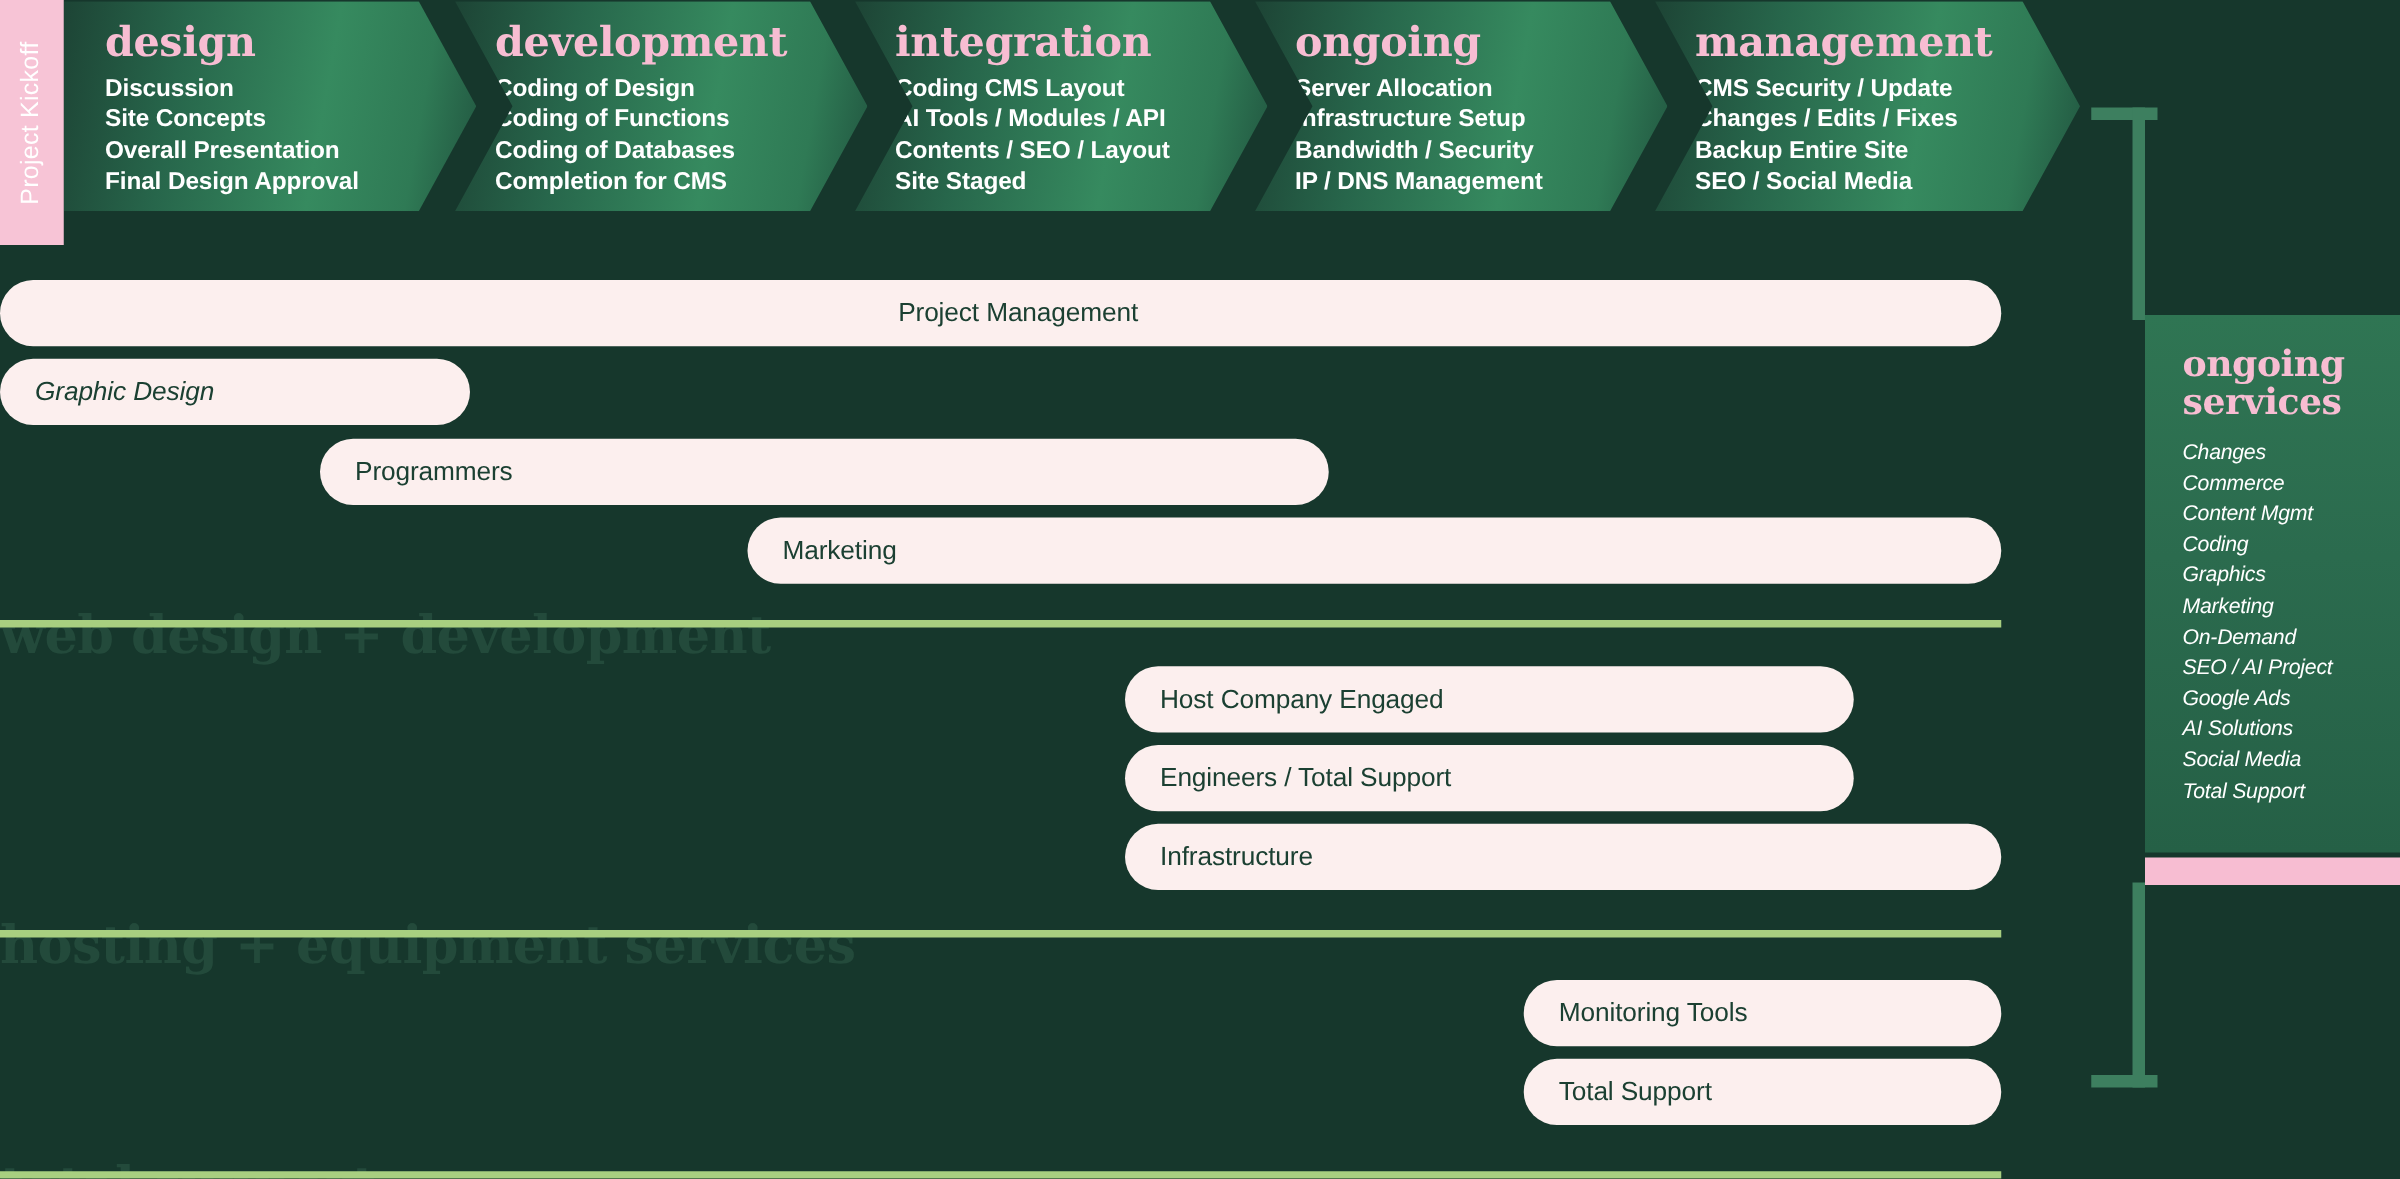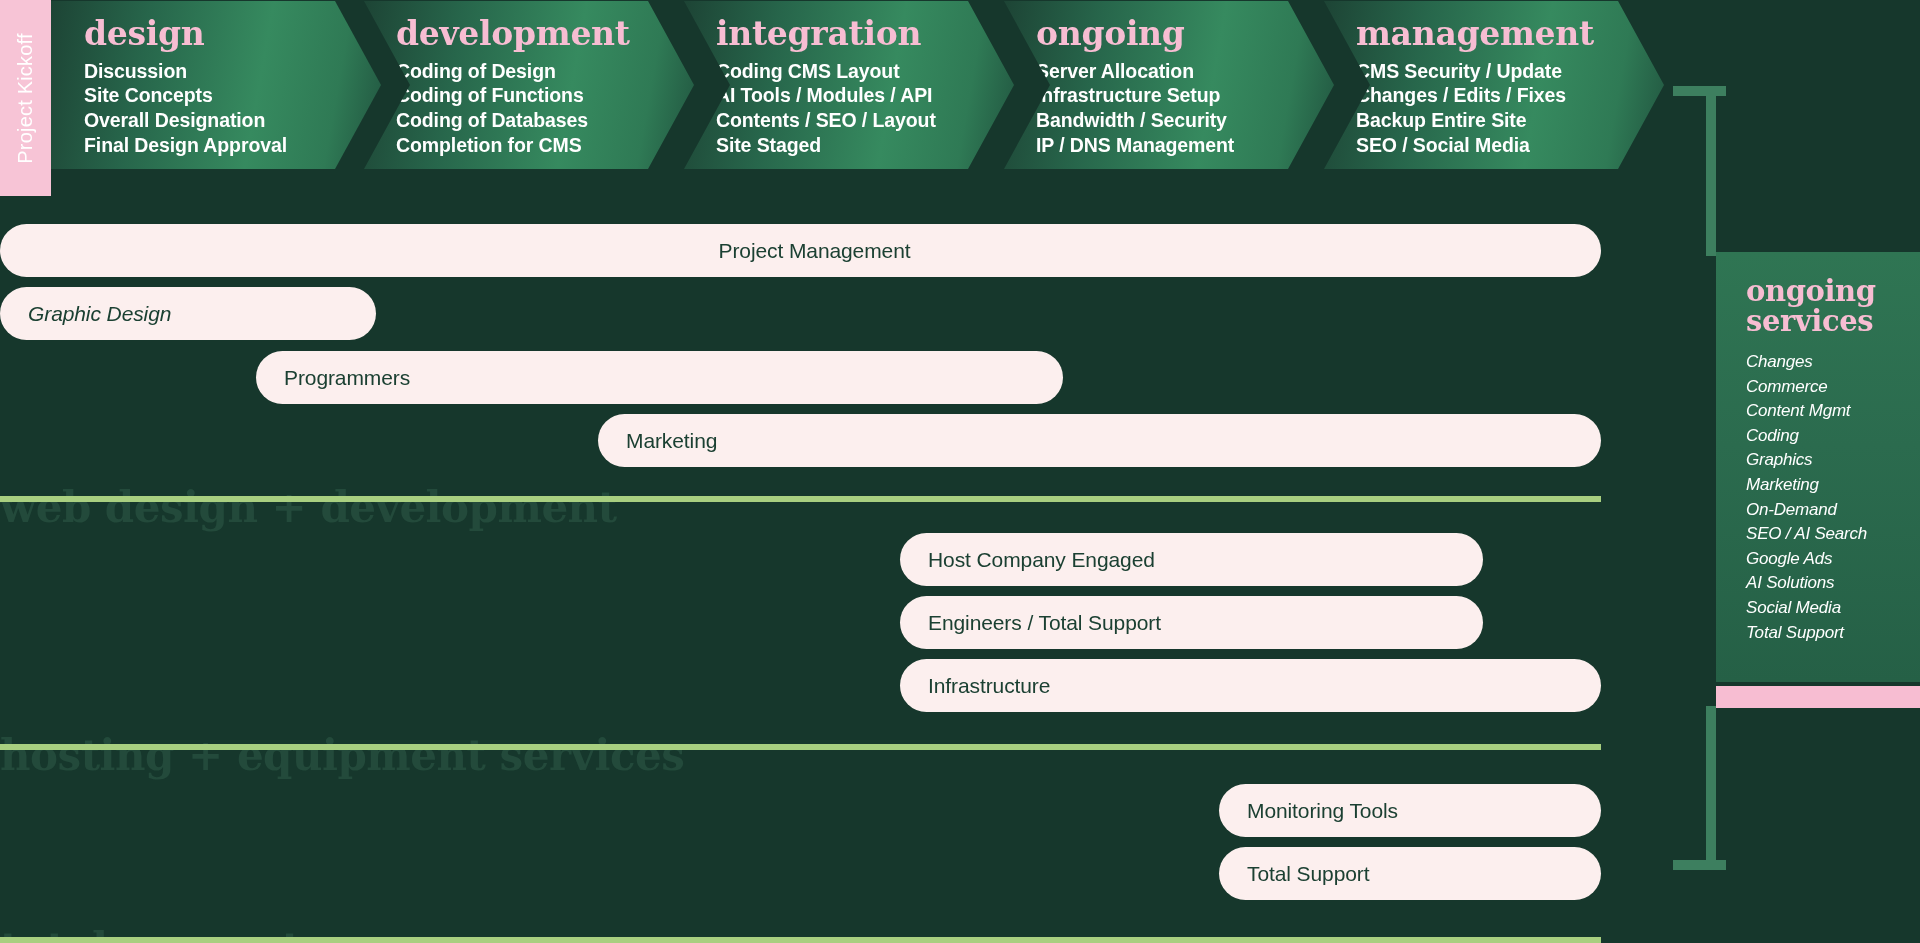--- a/index.html
+++ b/index.html
@@ -195,21 +195,21 @@
     <span class="kickoff-label">Project Kickoff</span>
   </div>
 
   <div class="chevron-row">
 
     <div class="chevron first" style="left:0px; width:330px; z-index:5;">
       <div class="chev-inner">
         <div class="chev-title">design</div>
         <div class="chev-item">Discussion</div>
         <div class="chev-item">Site Concepts</div>
-        <div class="chev-item">Overall Designation</div>
+        <div class="chev-item">Overall Presentation</div>
         <div class="chev-item">Final Design Approval</div>
       </div>
     </div>
 
     <div class="chevron" style="left:313px; width:330px; z-index:4;">
       <div class="chev-inner">
         <div class="chev-title">development</div>
         <div class="chev-item">Coding of Design</div>
         <div class="chev-item">Coding of Functions</div>
         <div class="chev-item">Coding of Databases</div>
@@ -260,21 +260,21 @@
       <div>services</div>
     </div>
     <ul class="ongoing-list">
       <li>Changes</li>
       <li>Commerce</li>
       <li>Content Mgmt</li>
       <li>Coding</li>
       <li>Graphics</li>
       <li>Marketing</li>
       <li>On-Demand</li>
-      <li>SEO / AI Search</li>
+      <li>SEO / AI Project</li>
       <li>Google Ads</li>
       <li>AI Solutions</li>
       <li>Social Media</li>
       <li>Total Support</li>
     </ul>
   </div>
   <div class="pink-bar"></div>
 
   <div class="pill" style="left:0px; top:224px; width:1601px;justify-content:center;">
     <span class="pill-label">Project Management</span>

